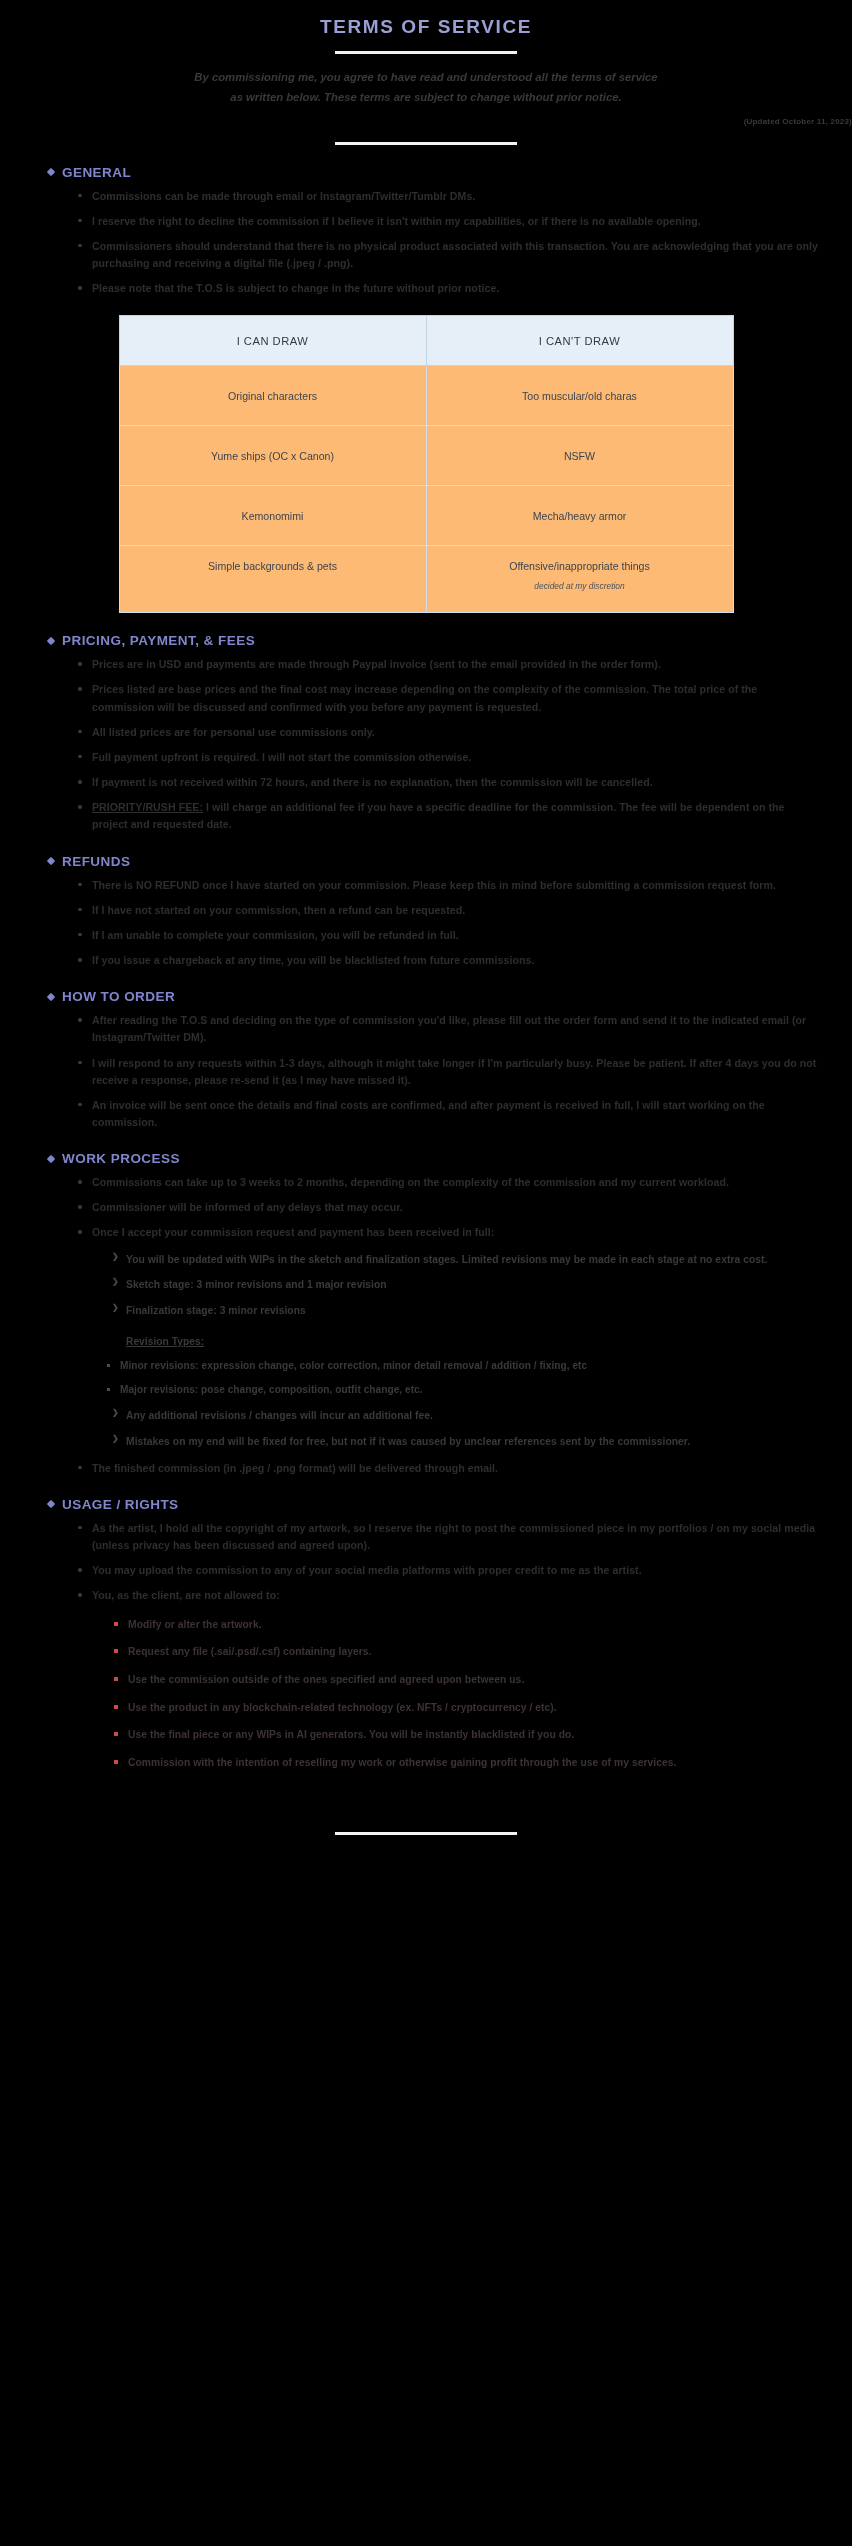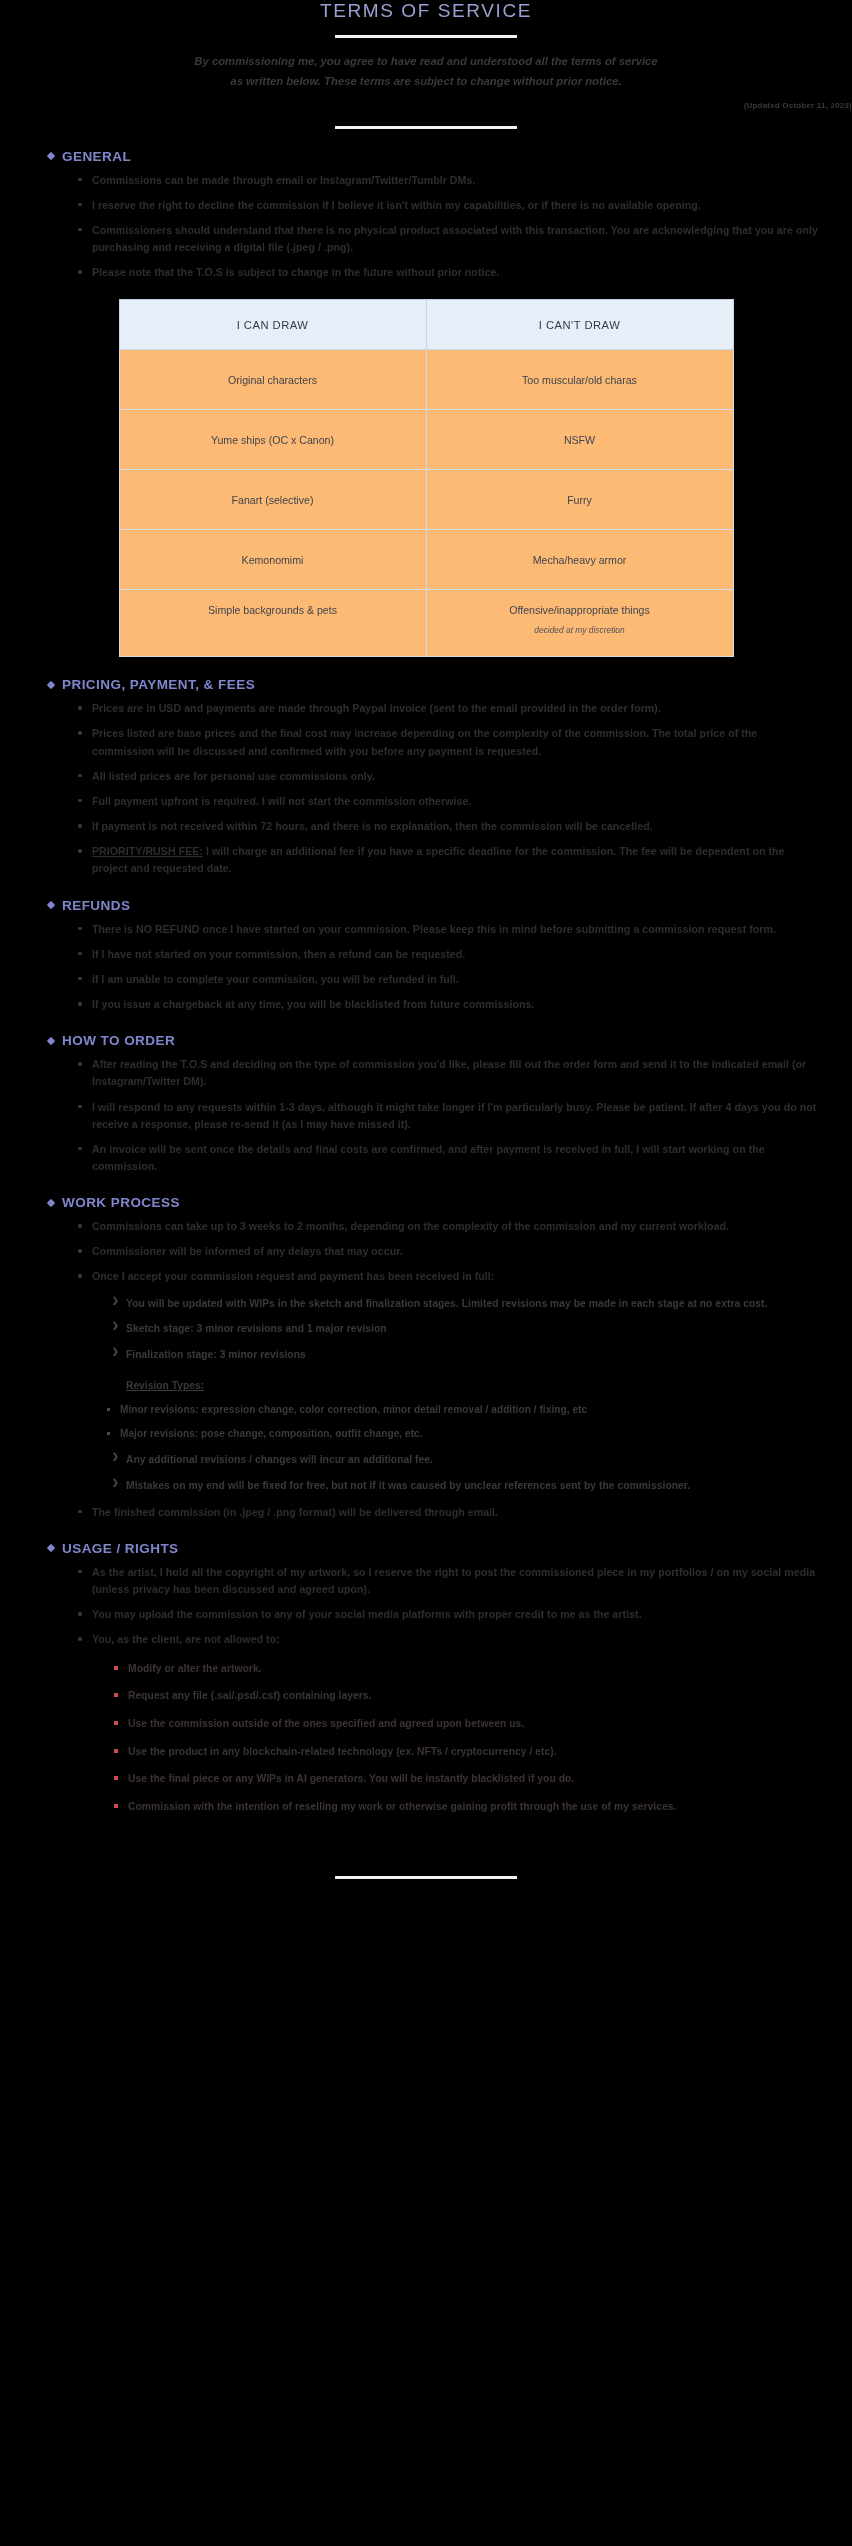--- a/index.html
+++ b/index.html
@@ -21,23 +21,23 @@
     background: #000000;
     padding: 0;
     box-sizing: border-box;
   }
 
   
   .doc-title {
     text-align: center;
     color: #9aa0d4;
     font-size: 19px;
-    font-weight: normal;
+    font-weight: bold;
     letter-spacing: 1.6px;
-    padding-top: 0;
+    padding-top: 16px;
     margin: 0;
   }
   .rule {
     width: 182px;
     height: 3px;
     background: #f2f2f2;
     margin: 13px auto 0 auto;
   }
   .rule.bottom { margin-top: 16px; }
   .rule.footer { margin-top: 60px; }
@@ -256,24 +256,20 @@
         </tr>
       </thead>
       <tbody>
         <tr>
           <td>Original characters</td>
           <td>Too muscular/old charas</td>
         </tr>
         <tr>
           <td>Yume ships (OC x Canon)</td>
           <td>NSFW</td>
-        </tr>
-        <tr>
-          <td>Fanart (selective)</td>
-          <td>Furry</td>
         </tr>
         <tr>
           <td>Kemonomimi</td>
           <td>Mecha/heavy armor</td>
         </tr>
         <tr class="last">
           <td>Simple backgrounds &amp; pets</td>
           <td>
             <span>Offensive/inappropriate things</span>
             <span class="cell-note">decided at my discretion</span>

